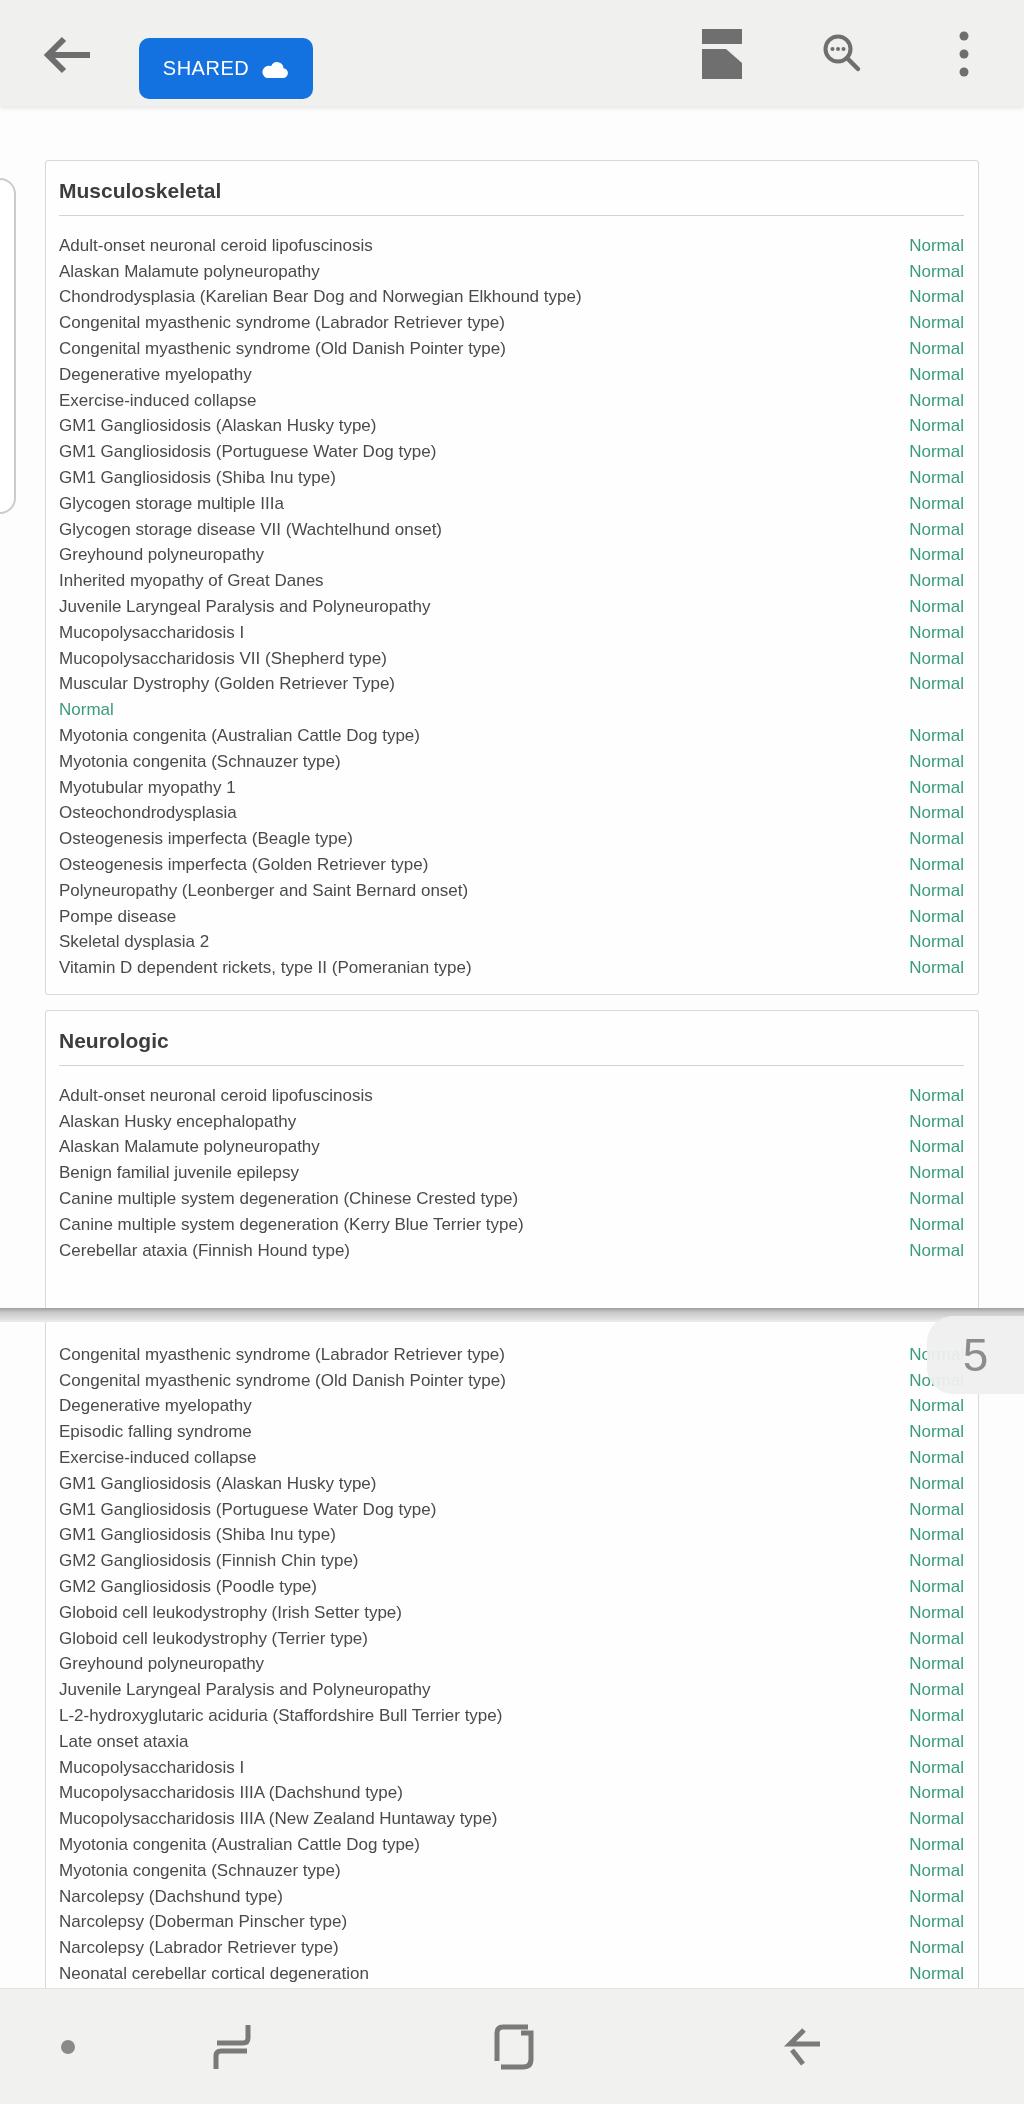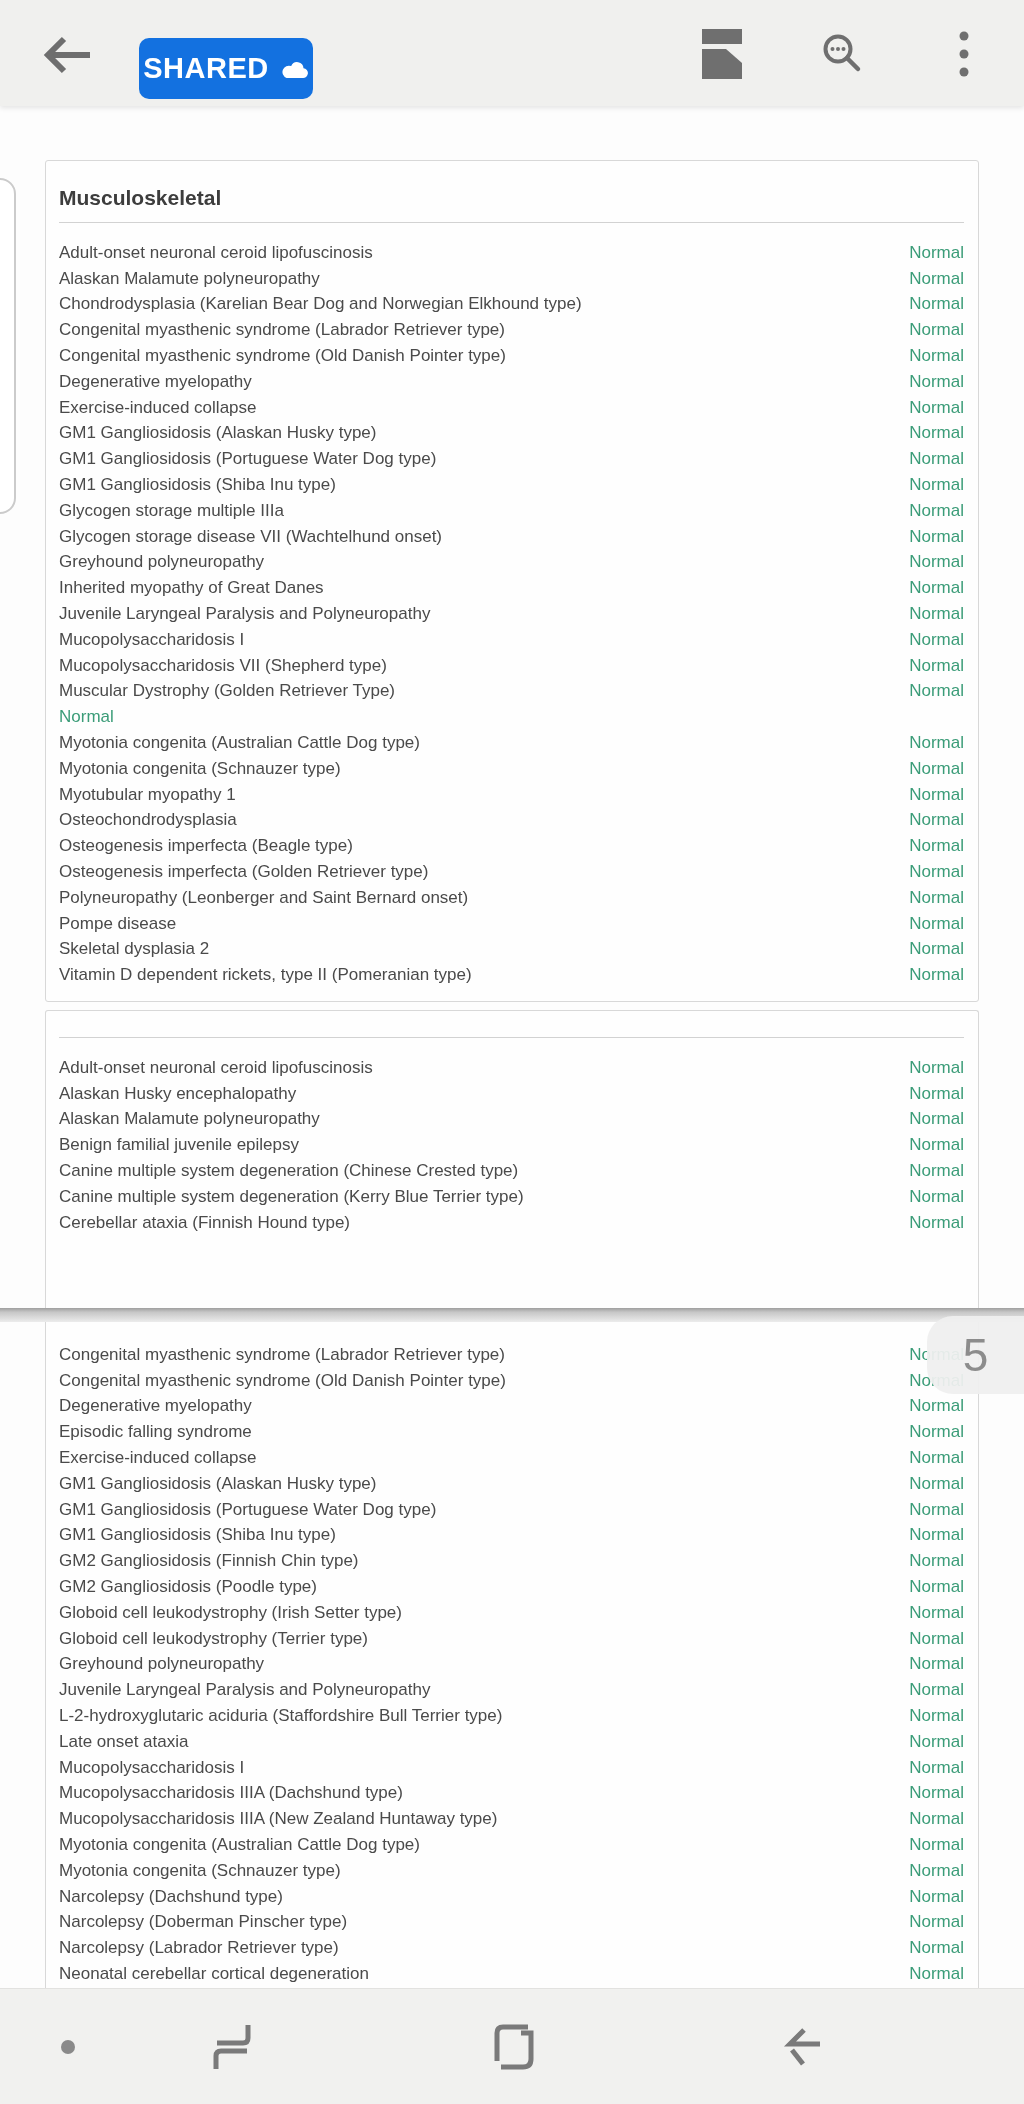--- a/index.html
+++ b/index.html
@@ -7,36 +7,36 @@
        background:#fdfdfd;font-family:"Liberation Sans",sans-serif;}
 
   
   .topbar{position:absolute;top:0;left:0;width:1024px;height:106px;
           background:#f0f0ee;box-shadow:0 2px 5px rgba(0,0,0,0.10);z-index:30;}
   .back-btn{position:absolute;left:40px;top:33px;width:56px;height:44px;
             display:flex;align-items:center;justify-content:center;cursor:pointer;}
   .shared-btn{position:absolute;left:139px;top:38px;width:174px;height:61px;
               background:#1371e0;border-radius:10px;display:flex;align-items:center;
               justify-content:center;gap:12px;cursor:pointer;}
-  .shared-btn .lbl{color:#fff;font-size:29px;font-weight:bold;letter-spacing:0.5px;}
+  .shared-btn .lbl{color:#fff;font-size:20px;font-weight:normal;letter-spacing:0.5px;}
   .tb-icon{position:absolute;top:24px;width:60px;height:60px;display:flex;
            align-items:center;justify-content:center;cursor:pointer;}
   .ic-pages{left:692px;}
   .ic-search{left:812px;}
   .ic-menu{left:934px;}
 
   
   .page4{position:absolute;top:106px;left:0;width:1024px;height:1202px;background:#fdfdfd;}
   .page-gap{position:absolute;top:1308px;left:0;width:1024px;height:14px;
             background:linear-gradient(to bottom,#9f9f9f 0,#c7c7c7 30%,#ececec 100%);}
   .page5{position:absolute;top:1322px;left:0;width:1024px;height:666px;background:#fdfdfd;}
 
   .card{box-sizing:border-box;background:#fefefe;border:1px solid #d8d8d8;
         border-radius:3px;padding:16px 14px 13px 13px;}
-  .card .title{font-size:21px;font-weight:bold;color:#3d3d3d;line-height:28px;margin-top:7px;}
+  .card .title{font-size:21px;font-weight:bold;color:#3d3d3d;line-height:28px;}
   .card .divider{height:1px;background:#d2d2d2;margin-top:10px;}
   .rows{margin-top:17px;}
   .row{display:flex;justify-content:space-between;align-items:center;height:25.8px;}
   .cname{font-size:17px;color:#4a4a4a;white-space:nowrap;}
   .cstatus{font-size:17px;color:#3b9c78;white-space:nowrap;}
 
   .card-musculo{position:absolute;left:45px;top:54px;width:934px;}
   .card-neuro{position:absolute;left:45px;top:904px;width:934px;height:298px;
               border-bottom:none;border-radius:3px 3px 0 0;overflow:hidden;}
   .cont-neuro{position:absolute;left:45px;top:0;width:934px;height:666px;box-sizing:border-box;
@@ -239,20 +239,21 @@
           <span class="cstatus">Normal</span>
         </div>
         <div class="row">
           <span class="cname">Vitamin D dependent rickets, type II (Pomeranian type)</span>
           <span class="cstatus">Normal</span>
         </div>
       </div>
   </div>
 
   <div class="card card-neuro">
+    <div class="title">Neurologic</div>
     <div class="divider"></div>
     <div class="rows" id="rows-neuro-p4">
         <div class="row">
           <span class="cname">Adult-onset neuronal ceroid lipofuscinosis</span>
           <span class="cstatus">Normal</span>
         </div>
         <div class="row">
           <span class="cname">Alaskan Husky encephalopathy</span>
           <span class="cstatus">Normal</span>
         </div>

